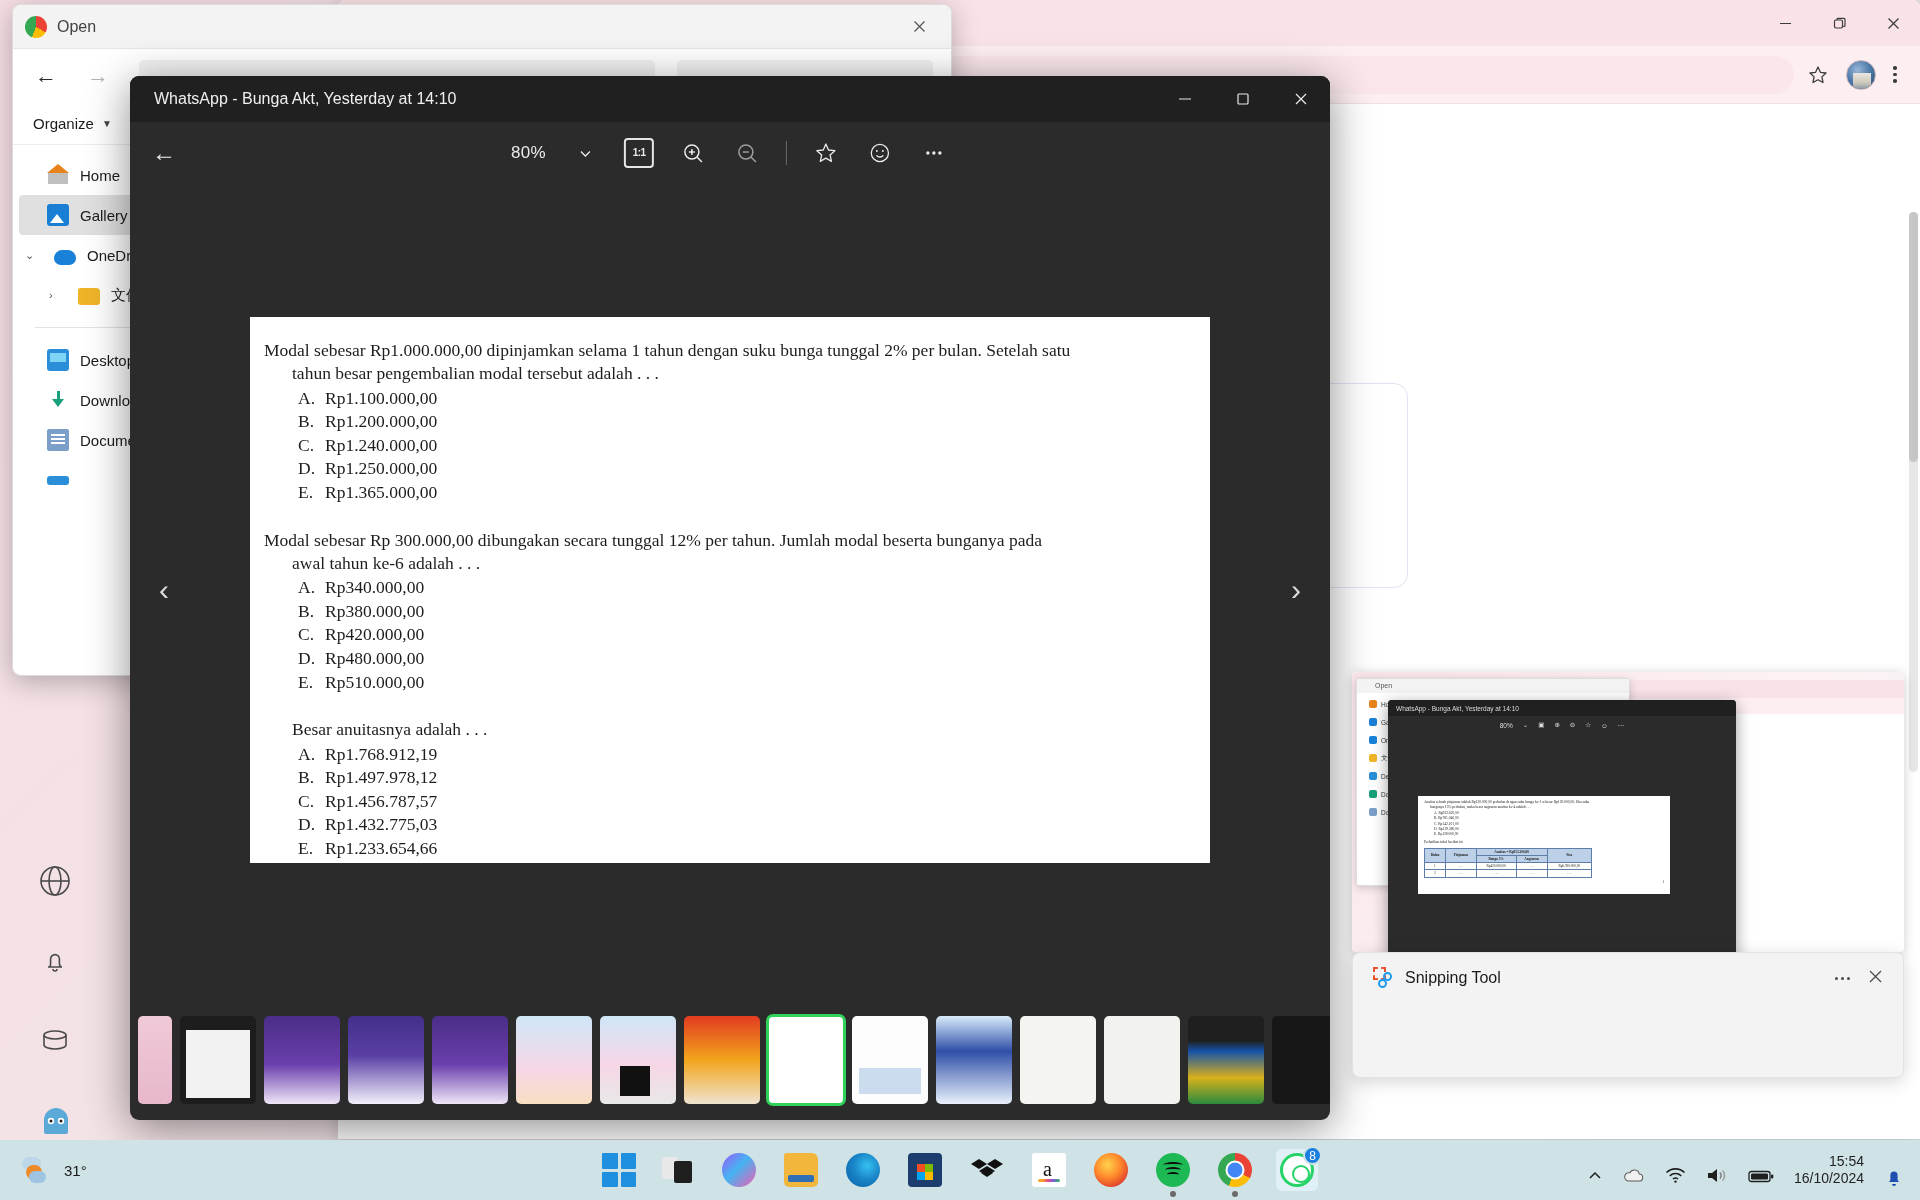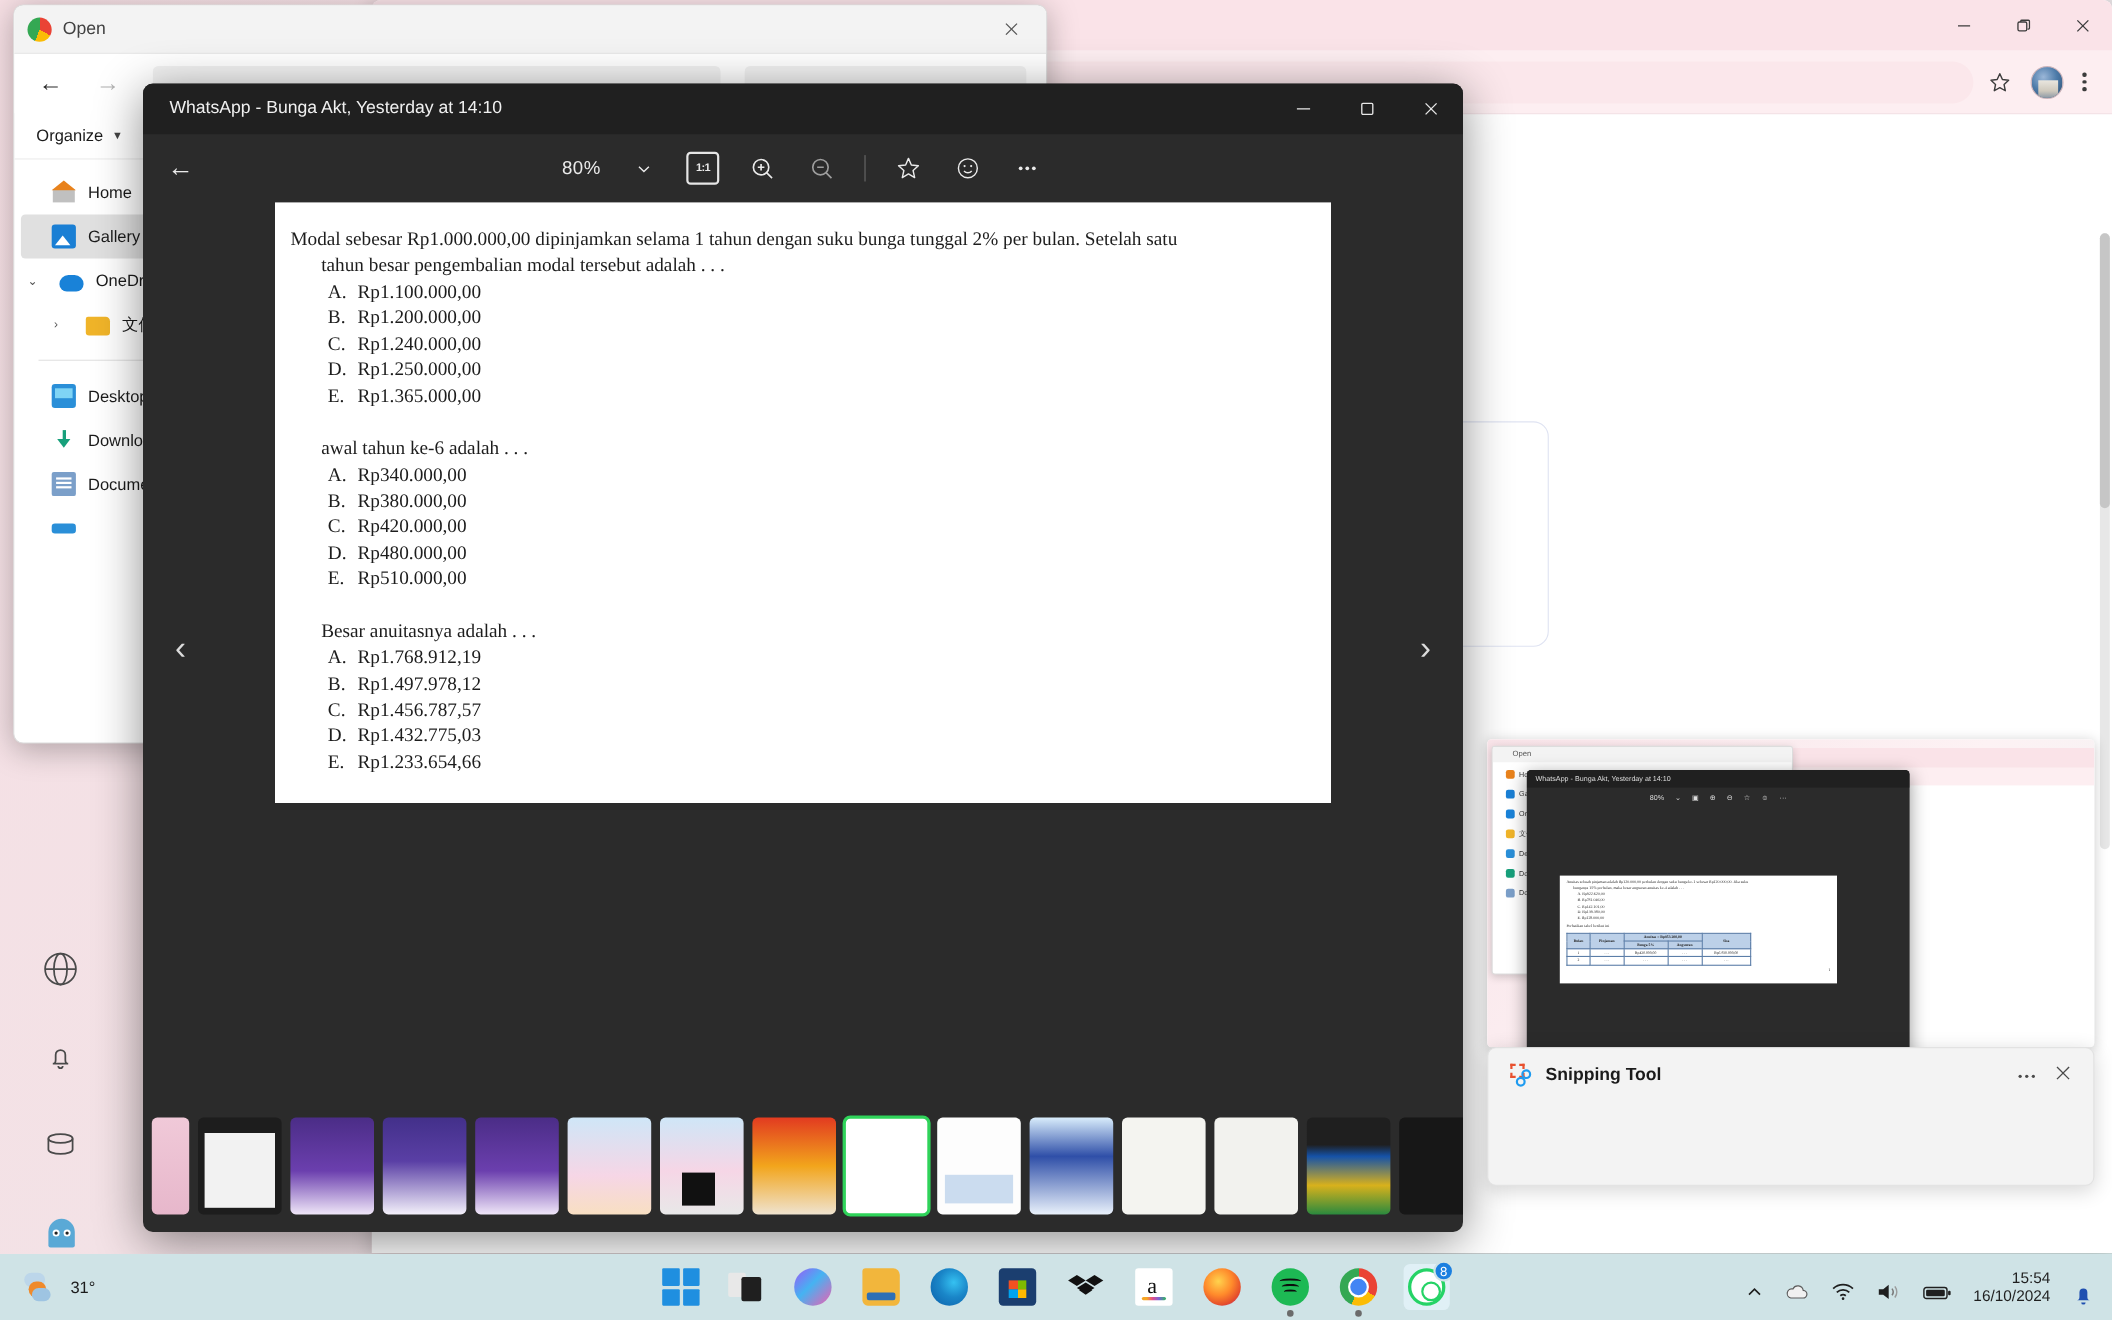--- a/index.html
+++ b/index.html
@@ -190,21 +190,21 @@
   }
   .pw-zoomlabel { font-size:17px; letter-spacing:0.4px; }
   .pw-ic { width:30px; height:30px; display:flex; align-items:center; justify-content:center;}
   .pw-divider { width:1px; height:24px; background:#6a6a6a; }
   .pw-oneone {
     border:2px solid #e6e6e6; border-radius:4px; font-size:10px; font-weight:bold;
     padding:1px 3px; line-height:1.05; letter-spacing:-0.5px;
   }
   .pw-stage {
     position:absolute; left:0; right:0; top:108px; bottom:124px;
-    display:flex; justify-content:center;
+    display:flex; align-items:center; justify-content:center;
   }
   .pw-doc {
     width:960px; height:546px; background:#ffffff;
     font-family:"Liberation Serif", serif; color:#1d1d1d;
     padding:22px 26px 0 14px; overflow:hidden;
   }
   .q-stem { font-size:17.5px; line-height:1.33; }
   .q-stem .cont { display:block; padding-left:28px; }
   .q-opts { margin-top:1px; padding-left:34px; font-size:17.5px; line-height:1.35; }
   .q-opts li { list-style:none; display:flex; gap:10px; }
@@ -279,21 +279,21 @@
   .mini-table th { background:#bcd0e8; font-weight:bold; }
 
   
   .toast {
     position:absolute; left:1352px; top:952px; width:552px; height:126px;
     background:#f3f3f3; border-radius:8px; border:1px solid #e2e2e2;
     box-shadow:0 4px 18px rgba(0,0,0,0.16);
     padding:14px 20px 0 20px;
   }
   .toast-head { display:flex; align-items:center; gap:10px; }
-  .toast-app { font-size:16px; color:#1b1b1b;font-weight:bold; }
+  .toast-app { font-size:16px; color:#1b1b1b; }
   .toast-actions { margin-left:auto; display:flex; align-items:center; gap:18px; color:#4a4a4a; }
   .toast-dots { display:flex; gap:3px; }
   .toast-dots i { width:3px;height:3px;border-radius:50%;background:#4a4a4a;display:block;}
   .toast-line1 { margin-top:16px; font-size:19px; color:#151515; }
   .toast-line2 { margin-top:3px; font-size:19px; color:#5a5a5a; }
   .snip-ico { width:22px; height:22px; position:relative; }
   .snip-ico .marq {
     position:absolute; left:0; top:0; width:13px; height:13px;
     border:2px dashed #e8502e;
   }
@@ -619,20 +619,21 @@
               </li>
             <li>
                 <span class="lbl">E.</span>
                 <span>Rp1.365.000,00</span>
               </li>
           </ul>
         </div>
 
         <div class="q-block">
           <div class="q-stem">
+            <span>Modal sebesar Rp 300.000,00 dibungakan secara tunggal 12% per tahun. Jumlah modal beserta bunganya pada</span>
             <span class="cont">awal tahun ke-6 adalah  . . .</span>
           </div>
           <ul class="q-opts">
             <li>
                 <span class="lbl">A.</span>
                 <span>Rp340.000,00</span>
               </li>
             <li>
                 <span class="lbl">B.</span>
                 <span>Rp380.000,00</span>

